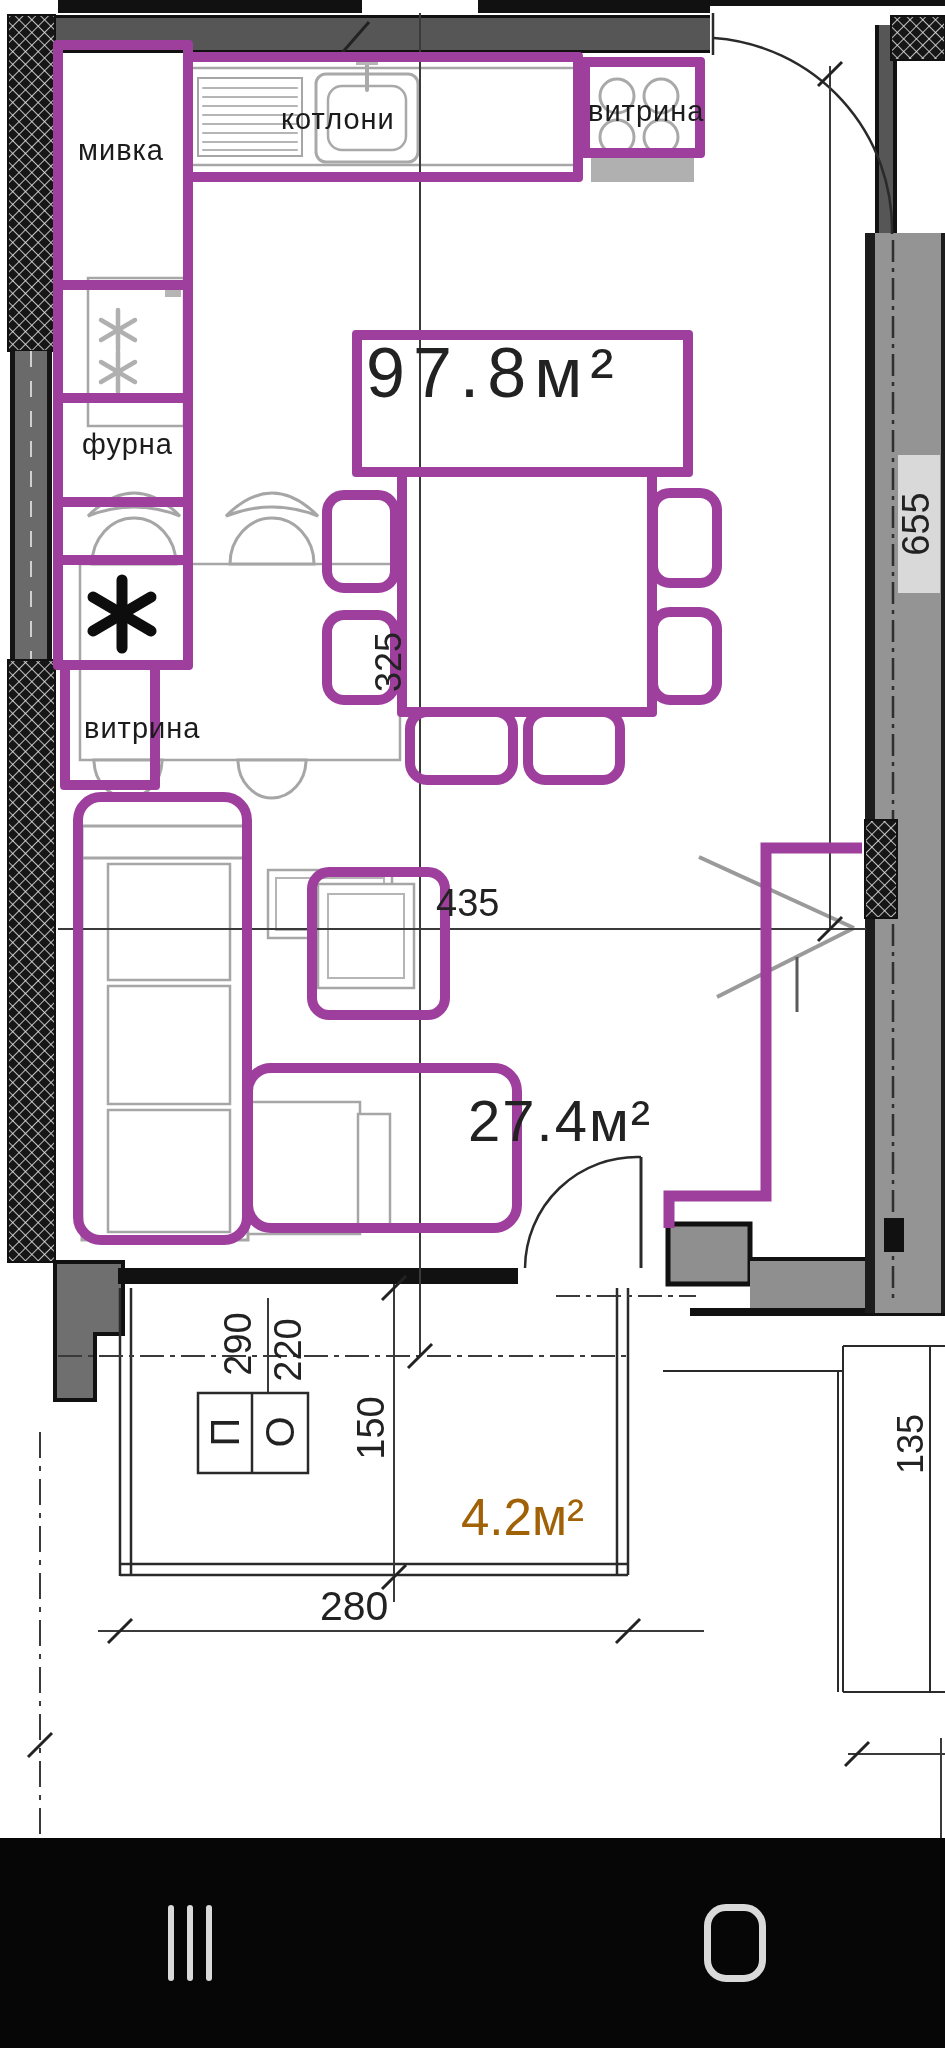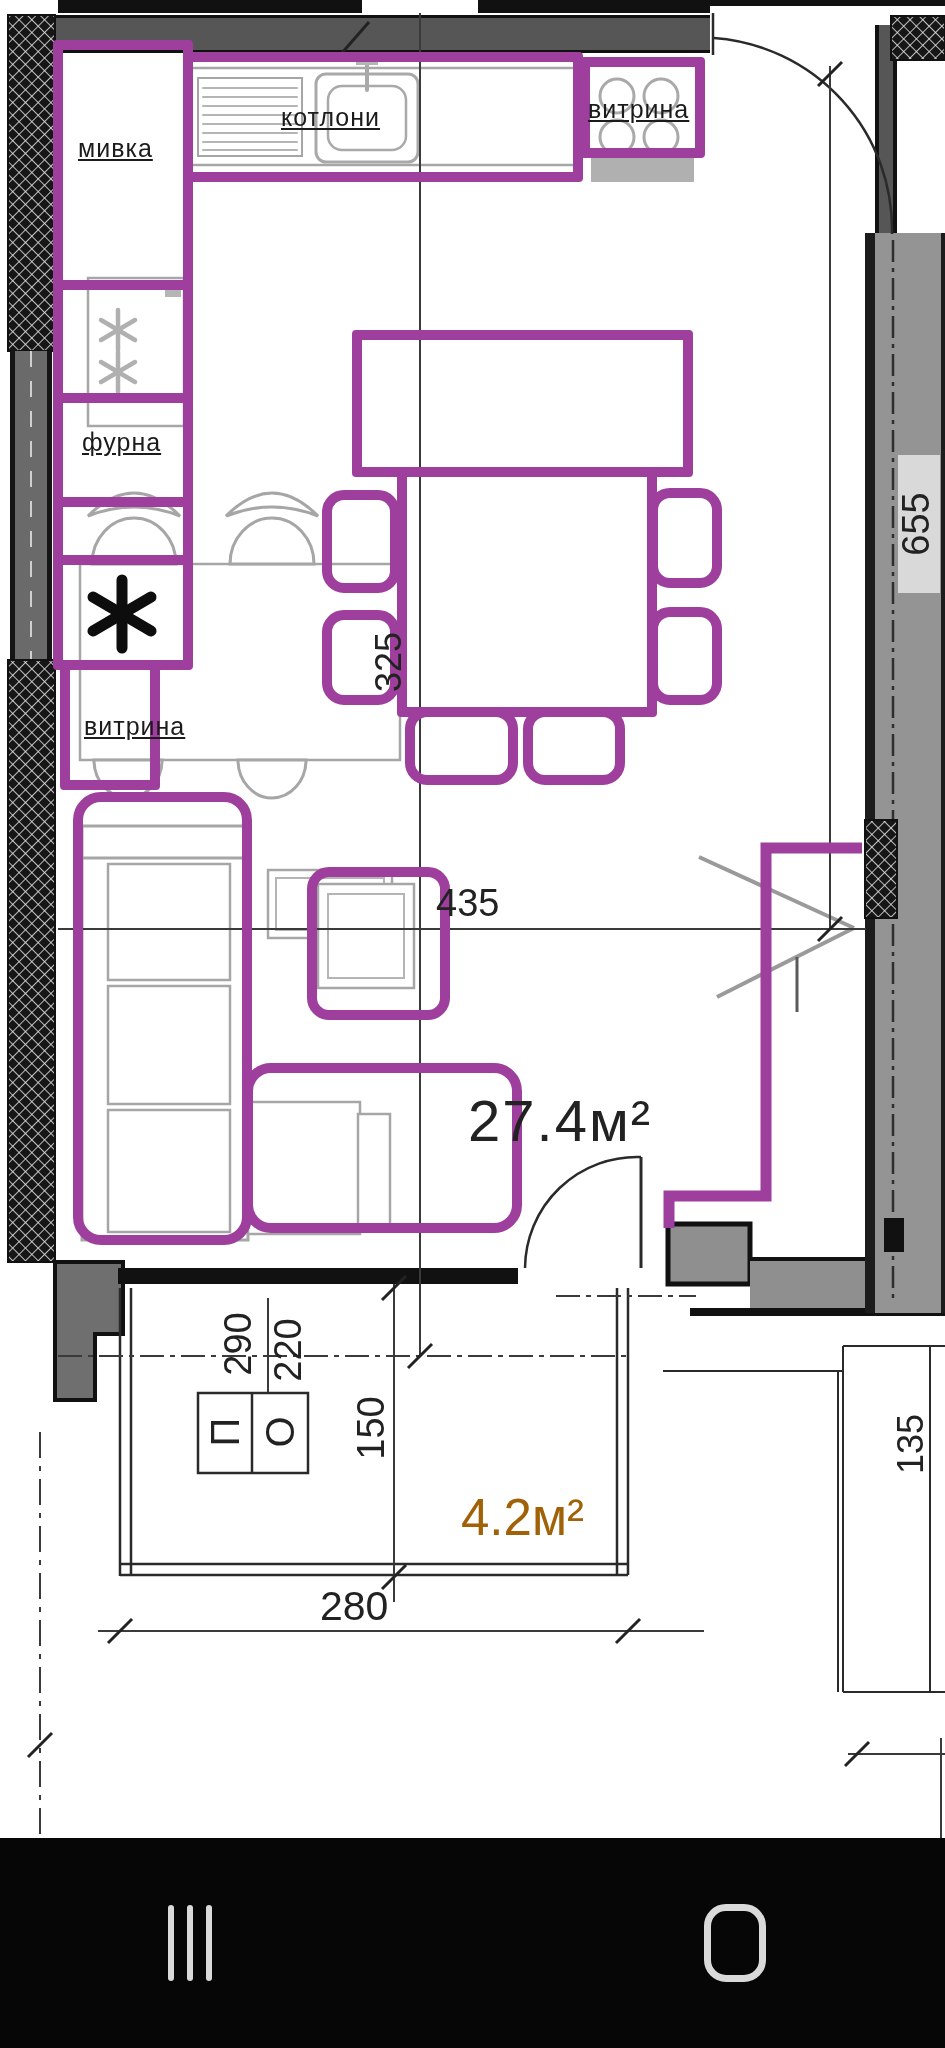--- a/index.html
+++ b/index.html
@@ -2,21 +2,21 @@
 <html><head>
 <meta charset="utf-8">
 <style>
   html,body{margin:0;padding:0;background:#ffffff;}
   #stage{position:relative;width:945px;height:2048px;background:#ffffff;overflow:hidden;
          font-family:"Liberation Sans",sans-serif;}
   #plan-svg{position:absolute;left:0;top:0;}
   .t{position:absolute;color:#1b1b1b;white-space:nowrap;line-height:1;
      font-family:"Liberation Sans",sans-serif;}
   .rot{transform:translate(-50%,-50%) rotate(-90deg);}
-  .lbl{font-size:25px;letter-spacing:1px;text-decoration:underline;}
+  .lbl{font-size:29px;letter-spacing:1px;}
   .dim{font-size:38px;color:#222;}
   .pa{position:absolute;border:10px solid #9e3f9e;box-sizing:border-box;border-radius:4px;}
   .rr{border-radius:22px;}
   .rr2{border-radius:28px;}
   
   #navbar{position:absolute;left:0;top:1838px;width:945px;height:210px;background:#060606;}
   .navbtn{position:absolute;top:0;height:100%;display:flex;align-items:center;justify-content:center;}
   #recents-button{left:110px;width:160px;}
   .bars{display:flex;gap:13px;}
   .bars span{display:block;width:6px;height:76px;background:#d9d9d9;border-radius:3px;}
@@ -225,20 +225,21 @@
   <div class="pa rr2" style="left:73px;top:792px;width:179px;height:453px;"></div>
   <div class="pa rr" style="left:307px;top:867px;width:143px;height:153px;"></div>
   <div class="pa rr2" style="left:243px;top:1063px;width:279px;height:170px;"></div>
 
   <div class="t lbl" style="left:78px;top:136px;">мивка</div>
   <div class="t lbl" style="left:281px;top:105px;">котлони</div>
   <div class="t lbl" style="left:588px;top:97px;">витрина</div>
   <div class="t lbl" style="left:82px;top:430px;">фурна</div>
   <div class="t lbl" style="left:84px;top:714px;">витрина</div>
 
+  <div class="t" style="left:366px;top:338px;font-size:70px;letter-spacing:8px;color:#222;">97.8м²</div>
   <div class="t" style="left:468px;top:1092px;font-size:58px;letter-spacing:2px;color:#222;">27.4м²</div>
   <div class="t" style="left:461px;top:1492px;font-size:51px;color:#a16207;">4.2м²</div>
 
   <div class="t dim rot" style="left:389px;top:662px;font-size:36px;">325</div>
   <div class="t dim rot" style="left:916px;top:524px;">655</div>
   <div class="t dim" style="left:436px;top:884px;">435</div>
   <div class="t dim rot" style="left:238px;top:1344px;">290</div>
   <div class="t dim rot" style="left:288px;top:1350px;">220</div>
   <div class="t dim rot" style="left:371px;top:1428px;">150</div>
   <div class="t" style="left:320px;top:1586px;font-size:41px;color:#222;">280</div>

